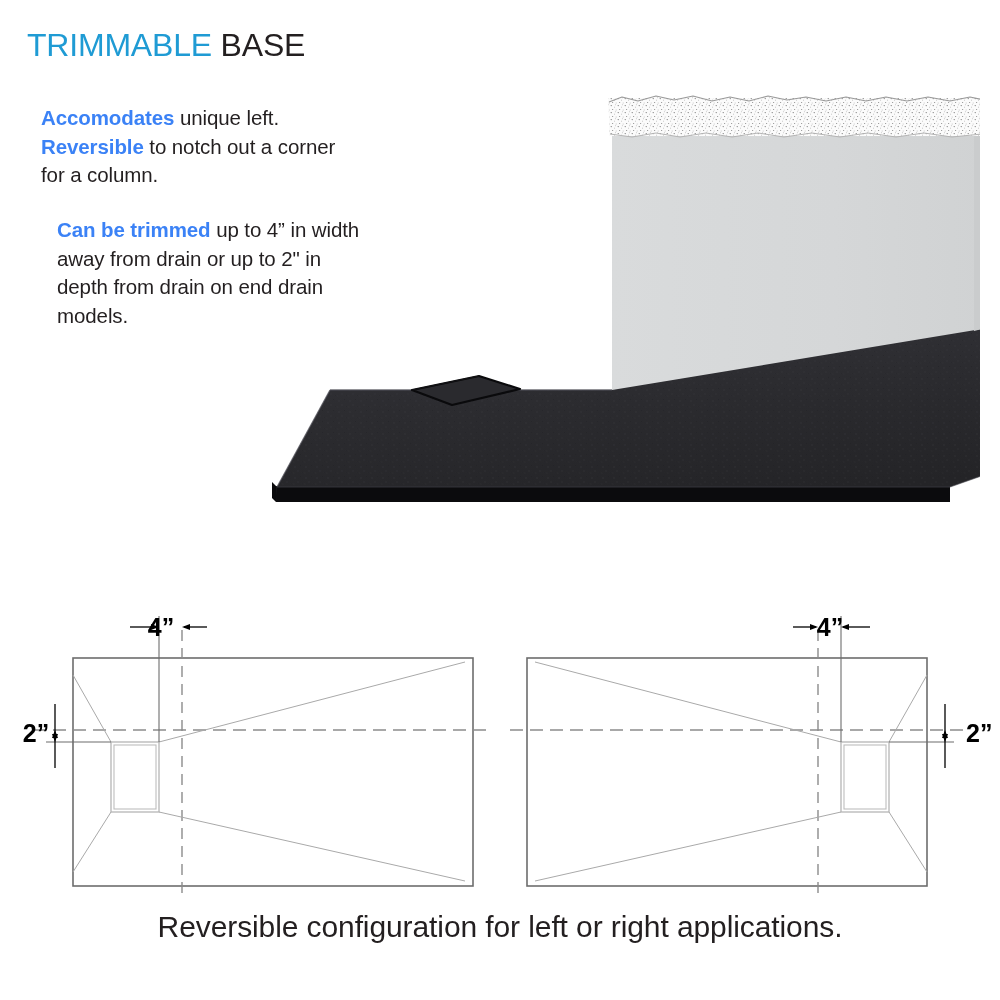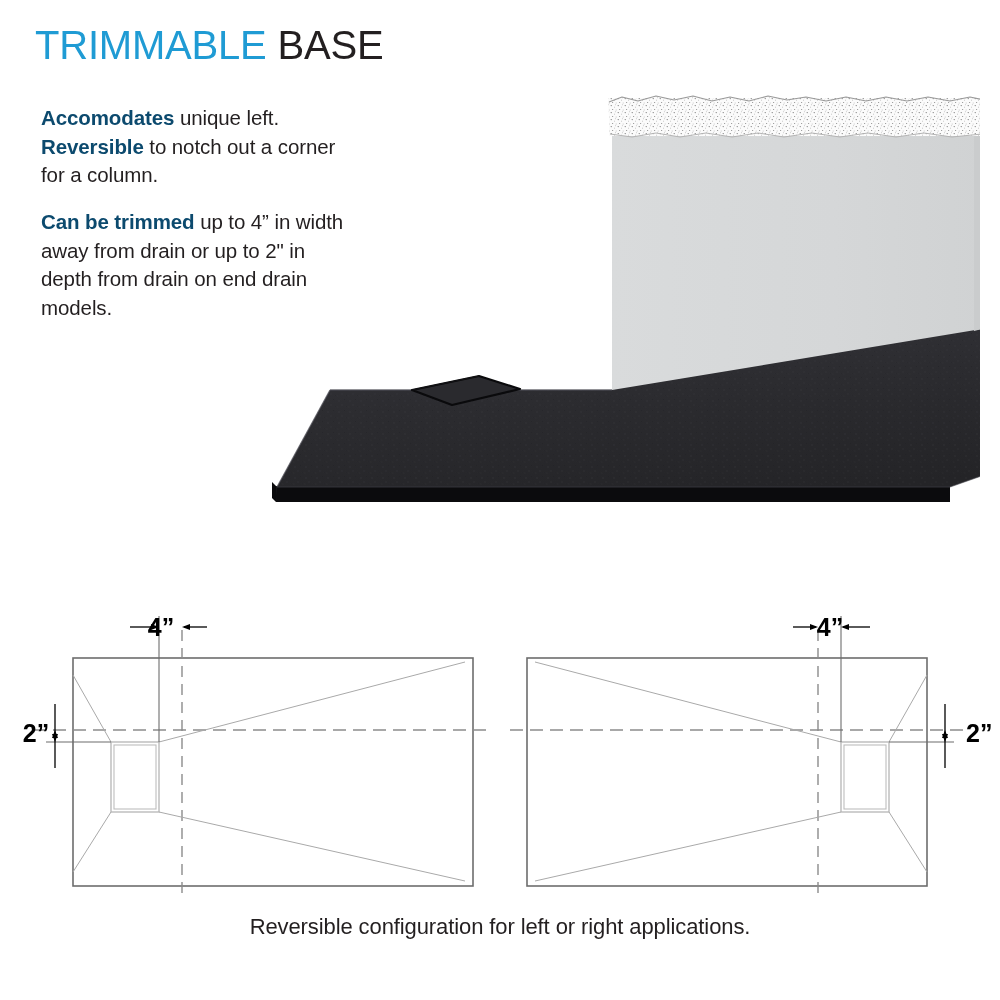--- a/index.html
+++ b/index.html
@@ -15,43 +15,42 @@
     overflow: hidden;
     font-family: "Liberation Sans", "DejaVu Sans", sans-serif;
     -webkit-font-smoothing: antialiased;
   }
 
   
   #page-title {
     position: absolute;
     left: 27px;
     top: 21px;
-    font-size: 40px;
+    font-size: 32px;
     line-height: 48px;
     letter-spacing: -0.2px;
     white-space: nowrap;
-    margin-left: 8px;
   }
   #page-title .t-accent { color: #1f9bd4; }
   #page-title .t-dark   { color: #231f20; }
 
   
   .copy-block {
     position: absolute;
     left: 41px;
     width: 320px;
     font-size: 20.5px;
     line-height: 28.5px;
     color: #231f20;
     letter-spacing: -0.1px;
   }
   #copy-1 { top: 104px; }
-  #copy-2 { top: 208px; }
+  #copy-2 { top: 216px; margin-left: 16px; }
   .lead {
-    color: #0c4a6e;
+    color: #3b82f6;
     font-weight: bold;
   }
 
   
   #product-render {
     position: absolute;
     left: 260px;
     top: 90px;
     width: 720px;
     height: 425px;
@@ -75,21 +74,21 @@
     fill: #000000;
   }
 
   
   #caption {
     position: absolute;
     left: 0;
     top: 912px;
     width: 1000px;
     text-align: center;
-    font-size: 22px;
+    font-size: 30px;
     line-height: 30px;
     color: #231f20;
     letter-spacing: -0.1px;
   }
 </style>
 </head>
 <body>
 
 <div id="page-title"><span class="t-accent">TRIMMABLE</span><span>&nbsp;</span><span class="t-dark">BASE</span></div>
 

